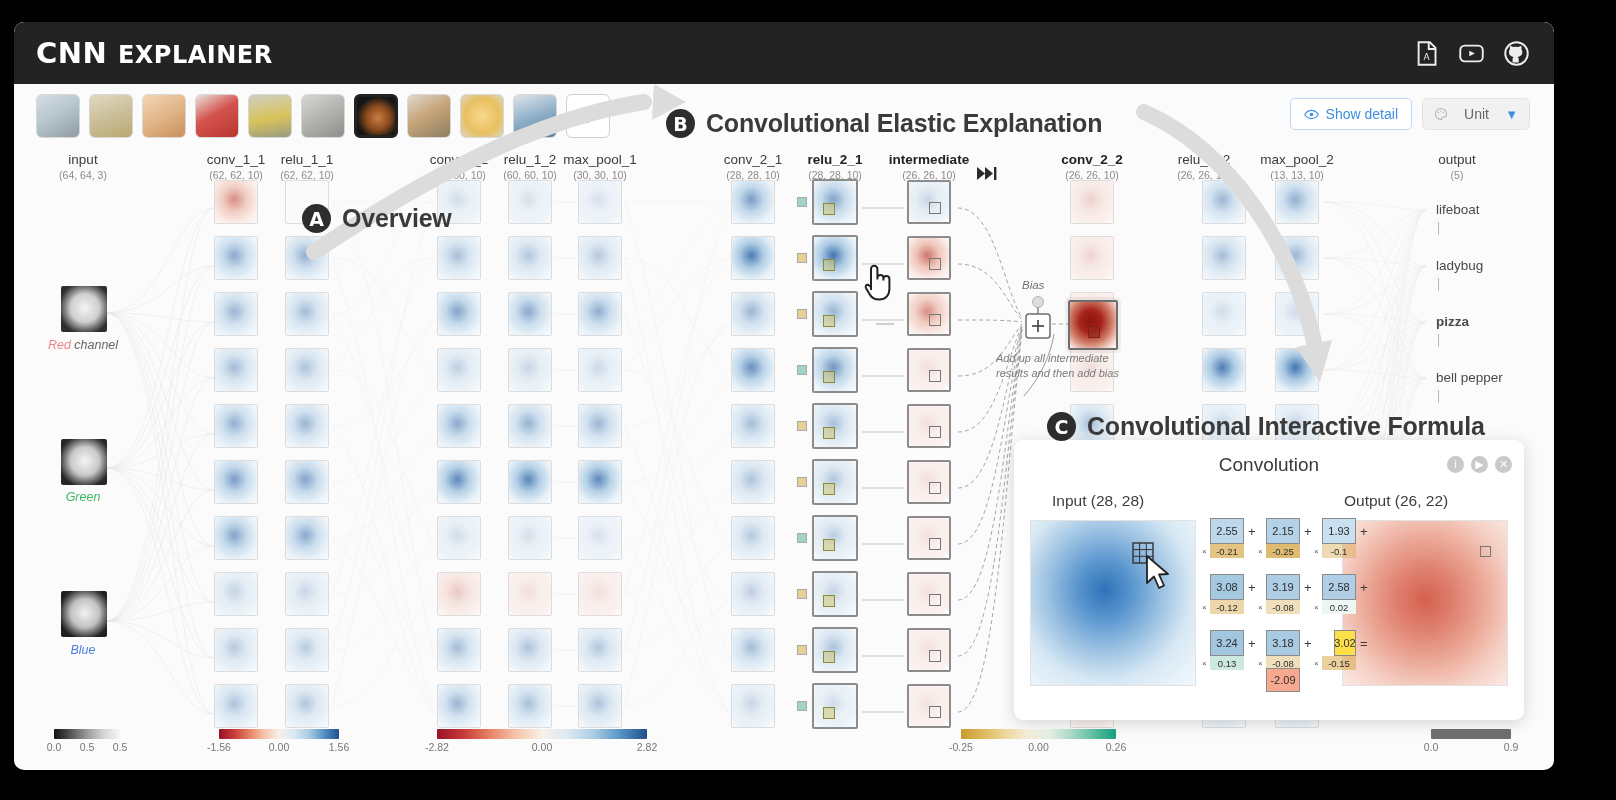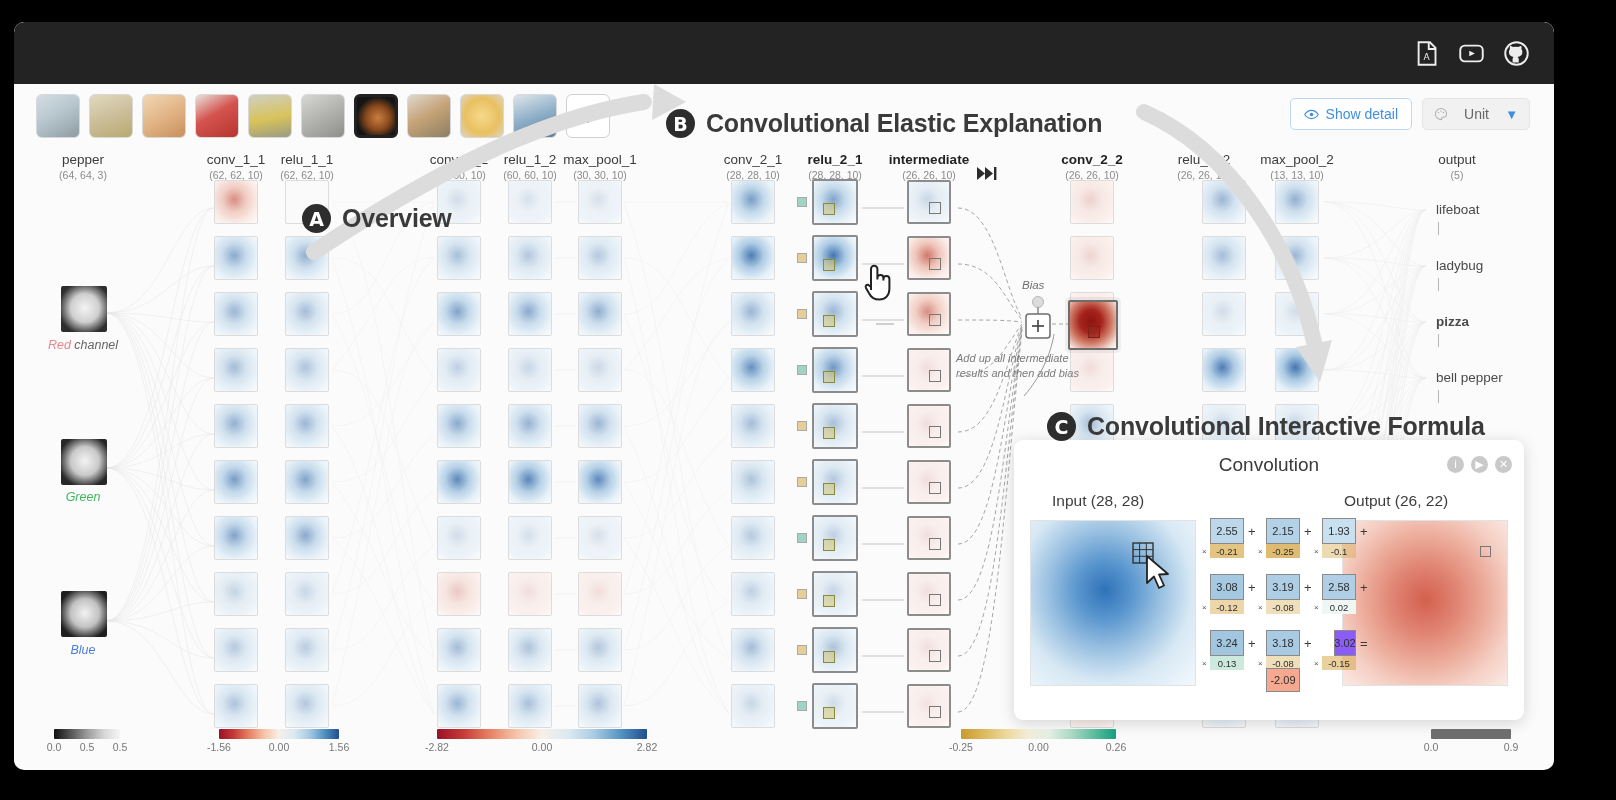--- a/index.html
+++ b/index.html
@@ -154,20 +154,24 @@
 
   
   .arrow-svg { position:absolute; left:0; top:0; pointer-events:none; }
 </style>
 </head>
 <body>
 
 <div id="app">
 
   <div class="hdr">
+    <div class="hdr-title">
+      <span>CNN</span>
+      <span class="small">EXPLAINER</span>
+    </div>
     <div class="hdr-icons">
       <svg class="hdr-icon" viewBox="0 0 24 24">
         <path d="M5 2h10l5 5v15H5z" fill="none" stroke="#fff" stroke-width="1.7"></path>
         <path d="M14 2v6h6" fill="none" stroke="#fff" stroke-width="1.7"></path>
         <text x="12" y="18" font-size="8" fill="#fff" text-anchor="middle" font-family="DejaVu Sans">A</text>
       </svg>
       <svg class="hdr-icon" viewBox="0 0 24 24">
         <rect x="2" y="5" width="20" height="14" rx="4" fill="none" stroke="#fff" stroke-width="1.7"></rect>
         <path d="M10 9.5l5 2.5-5 2.5z" fill="#fff"></path>
       </svg>
@@ -380,21 +384,21 @@
           <path d="M848 508 H890"></path>
           <path d="M848 564 H890"></path>
       </g>
 
       <g stroke="#9a9a9a" stroke-width="1" fill="none">
         <path d="M1010 248 C1030 225 1038 200 1040 186" stroke-dasharray="0"></path>
       </g>
     </svg>
 
     <div class="layer-label" style="left:69px; top:4px;">
-      <div class="nm">pepper</div>
+      <div class="nm">input</div>
       <div class="dm">(64, 64, 3)</div>
     </div>
     <div class="layer-label" style="left:222px; top:4px;">
       <div class="nm">conv_1_1</div>
       <div class="dm">(62, 62, 10)</div>
     </div>
     <div class="layer-label" style="left:293px; top:4px;">
       <div class="nm">relu_1_1</div>
       <div class="dm">(62, 62, 10)</div>
     </div>
@@ -600,21 +604,21 @@
       </div>
 
     <div class="bias-lbl" style="left:1008px; top:131px;">Bias</div>
     <svg style="position:absolute; left:1003px; top:146px;" width="44" height="50">
       <circle cx="21" cy="8" r="5.5" fill="#dcdcdc" stroke="#b5b5b5" stroke-width="1"></circle>
       <line x1="21" y1="13.5" x2="21" y2="20" stroke="#7d7d7d" stroke-width="1.4"></line>
       <rect x="9" y="20" width="24" height="24" rx="3" fill="#fff" stroke="#6e6e6e" stroke-width="1.5"></rect>
       <line x1="15" y1="32" x2="27" y2="32" stroke="#4a4a4a" stroke-width="1.7"></line>
       <line x1="21" y1="26" x2="21" y2="38" stroke="#4a4a4a" stroke-width="1.7"></line>
     </svg>
-    <div class="bias-note" style="left:942px; top:203px; width:150px;">
+    <div class="bias-note" style="left:982px; top:203px; width:150px;">
       <span>Add up all intermediate</span><br>
       <span>results and then add bias</span>
     </div>
 
     <div class="out-label" style="left:1422px; top:54px;">lifeboat</div>
     <div class="out-label" style="left:1422px; top:110px;">ladybug</div>
     <div class="out-label" style="left:1422px; top:166px;font-weight:bold;">pizza</div>
     <div class="out-label" style="left:1422px; top:222px;">bell pepper</div>
     <div style="position:absolute; left:1424px; top:74px; width:1px; height:13px; background:#b9b9b9;"></div>
     <div style="position:absolute; left:1424px; top:130px; width:1px; height:13px; background:#b9b9b9;"></div>
@@ -711,21 +715,21 @@
           <div class="top" style="background: rgb(162, 198, 224);">3.24</div>
           <div class="bot" style="background: rgb(205, 233, 221);"><span class="mul">×</span>0.13</div>
         </div>
         <div class="fop" style="left: 234px; top: 196px;">+</div>
         <div class="fcell" style="left: 252px; top: 190px;">
           <div class="top" style="background: rgb(168, 202, 226);">3.18</div>
           <div class="bot" style="background: rgba(214, 168, 72, 0.373);"><span class="mul">×</span>-0.08</div>
         </div>
         <div class="fop" style="left: 290px; top: 196px;">+</div>
         <div class="fcell" style="left: 308px; top: 190px;">
-          <div class="top" style="background: #8b5cf6; margin-left: 12px;">3.02</div>
+          <div class="top" style="background: #fde047; margin-left: 12px;">3.02</div>
           <div class="bot" style="background: rgba(214, 168, 72, 0.537);"><span class="mul">×</span>-0.15</div>
         </div>
         <div class="fop" style="left: 346px; top: 196px;">=</div>
         <div class="fres" style="left: 252px; top: 228px;">-2.09</div>
       </div>
 
   </div>
 
   <div id="colorbars">
       <div class="cbar" style="left: 40px; top: 707px; width: 66px;">

